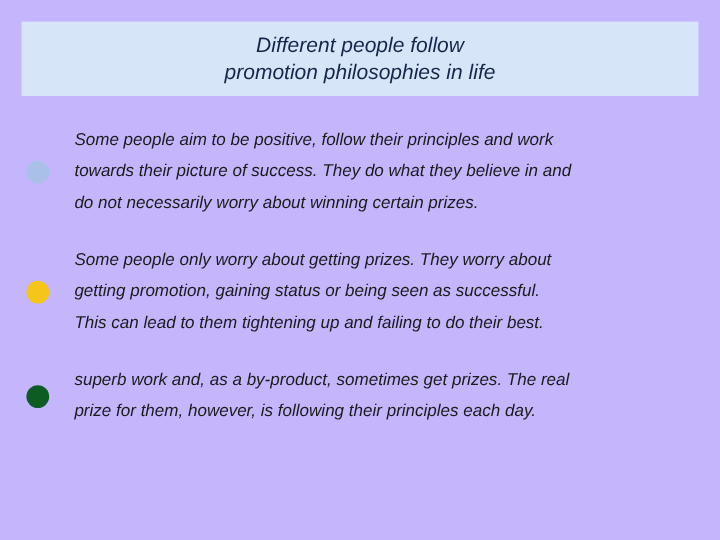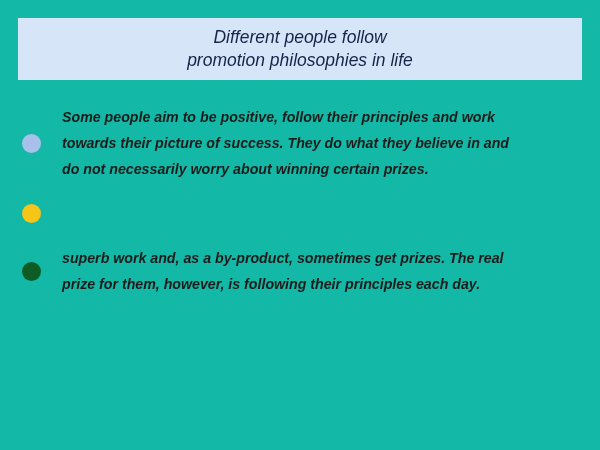--- a/index.html
+++ b/index.html
@@ -10,21 +10,21 @@
     width: 600px;
     height: 450px;
     background: #ffffff;
     font-family: "Liberation Sans", sans-serif;
     overflow: hidden;
   }
   .slide {
     position: relative;
     width: 600px;
     height: 450px;
-    background: #14b8a6;
+    background: #c4b5fd;
   }
   .title-band {
     position: absolute;
     left: 18px;
     top: 18px;
     width: 564px;
     height: 62px;
     background: #d6e5f8;
     display: flex;
     flex-direction: column;
@@ -37,21 +37,20 @@
     line-height: 23px;
     color: #16264a;
     text-align: center;
     white-space: nowrap;
   }
   .body {
     position: absolute;
     left: 0;
     top: 104px;
     width: 480px;
-    font-weight: bold;
   }
   .para-row {
     position: relative;
     display: flex;
     align-items: center;
     margin-bottom: 22px;
   }
   .bullet-col {
     width: 62px;
     display: flex;
@@ -98,20 +97,25 @@
         <span class="ln">Some people aim to be positive, follow their principles and work</span>
         <span class="ln">towards their picture of success. They do what they believe in and</span>
         <span class="ln">do not necessarily worry about winning certain prizes.</span>
       </div>
     </div>
 
     <div class="para-row">
       <div class="bullet-col">
         <span class="bullet" style="background:#f5c518"></span>
       </div>
+      <div class="para-text">
+        <span class="ln">Some people only worry about getting prizes. They worry about</span>
+        <span class="ln">getting promotion, gaining status or being seen as successful.</span>
+        <span class="ln">This can lead to them tightening up and failing to do their best.</span>
+      </div>
     </div>
 
     <div class="para-row">
       <div class="bullet-col">
         <span class="bullet" style="background:#0c5c23"></span>
       </div>
       <div class="para-text">
         <span class="ln">superb work and, as a by-product, sometimes get prizes. The real</span>
         <span class="ln">prize for them, however, is following their principles each day.</span>
       </div>

